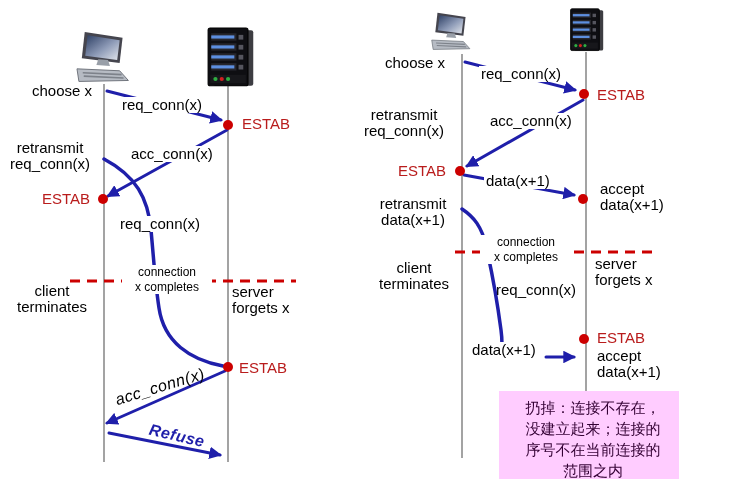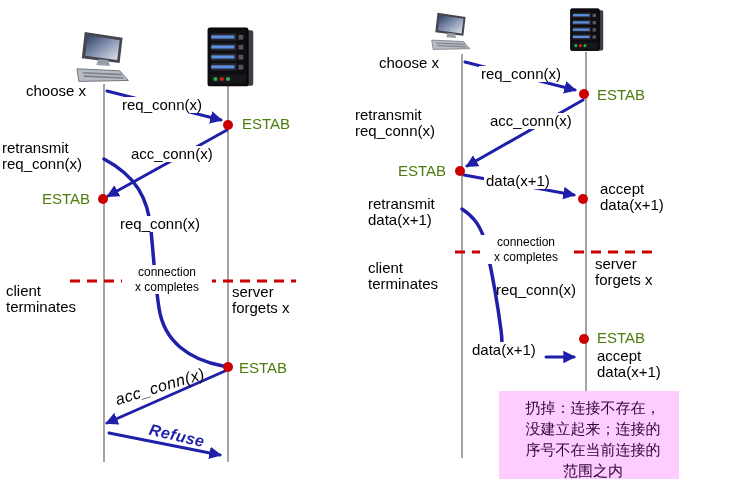--- a/index.html
+++ b/index.html
@@ -1,23 +1,23 @@
 <!DOCTYPE html>
 <html><head>
 <meta charset="utf-8">
 <style>
   html,body{margin:0;padding:0;background:#fff;}
   #stage{position:relative;width:749px;height:489px;background:#fff;overflow:hidden;
          font-family:"Liberation Sans",sans-serif;}
   svg.canvas{position:absolute;left:0;top:0;}
   .lbl{position:absolute;font-size:15px;line-height:15.5px;color:#000;white-space:pre-line;}
   .msg{background:#fff;padding:0 2px;}
-  .red{color:#4d7c0f;}
+  .red{color:#b91c1c;}
   .ctr{text-align:center;}
-  .rt{text-align:left;}
+  .rt{text-align:center;}
   .sm{font-size:12px;line-height:14.5px;}
   .hand{font-style:italic;font-size:16px;letter-spacing:.5px;}
   .refuse{color:#1f1faa;font-weight:700;}
   .note{position:absolute;left:499px;top:391px;width:180px;height:88px;background:#ffccff;
         color:#330033;font-family:"DejaVu Serif",serif;font-size:15px;line-height:21px;
         text-align:center;white-space:pre-line;padding-top:7px;box-sizing:border-box;padding-left:8px;}
 </style>
 </head>
 <body>
 

